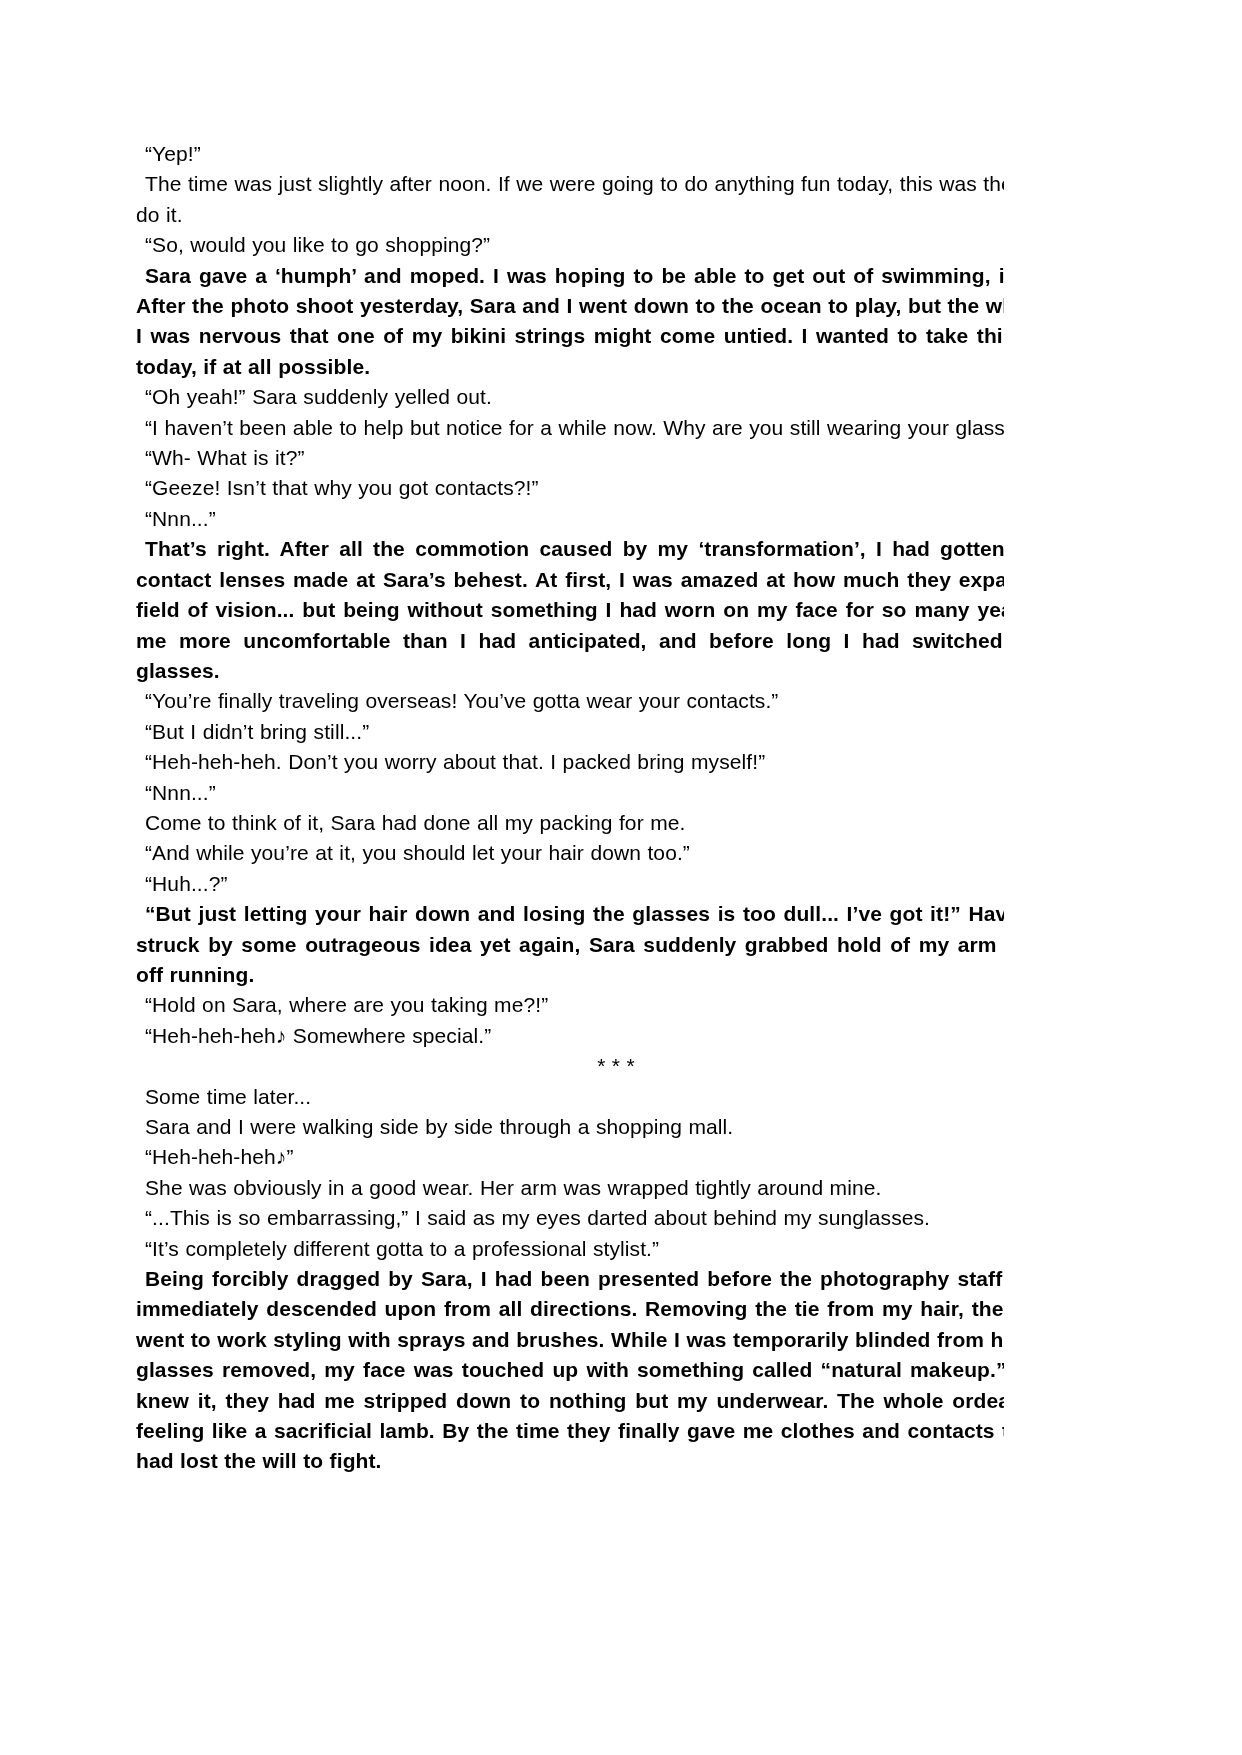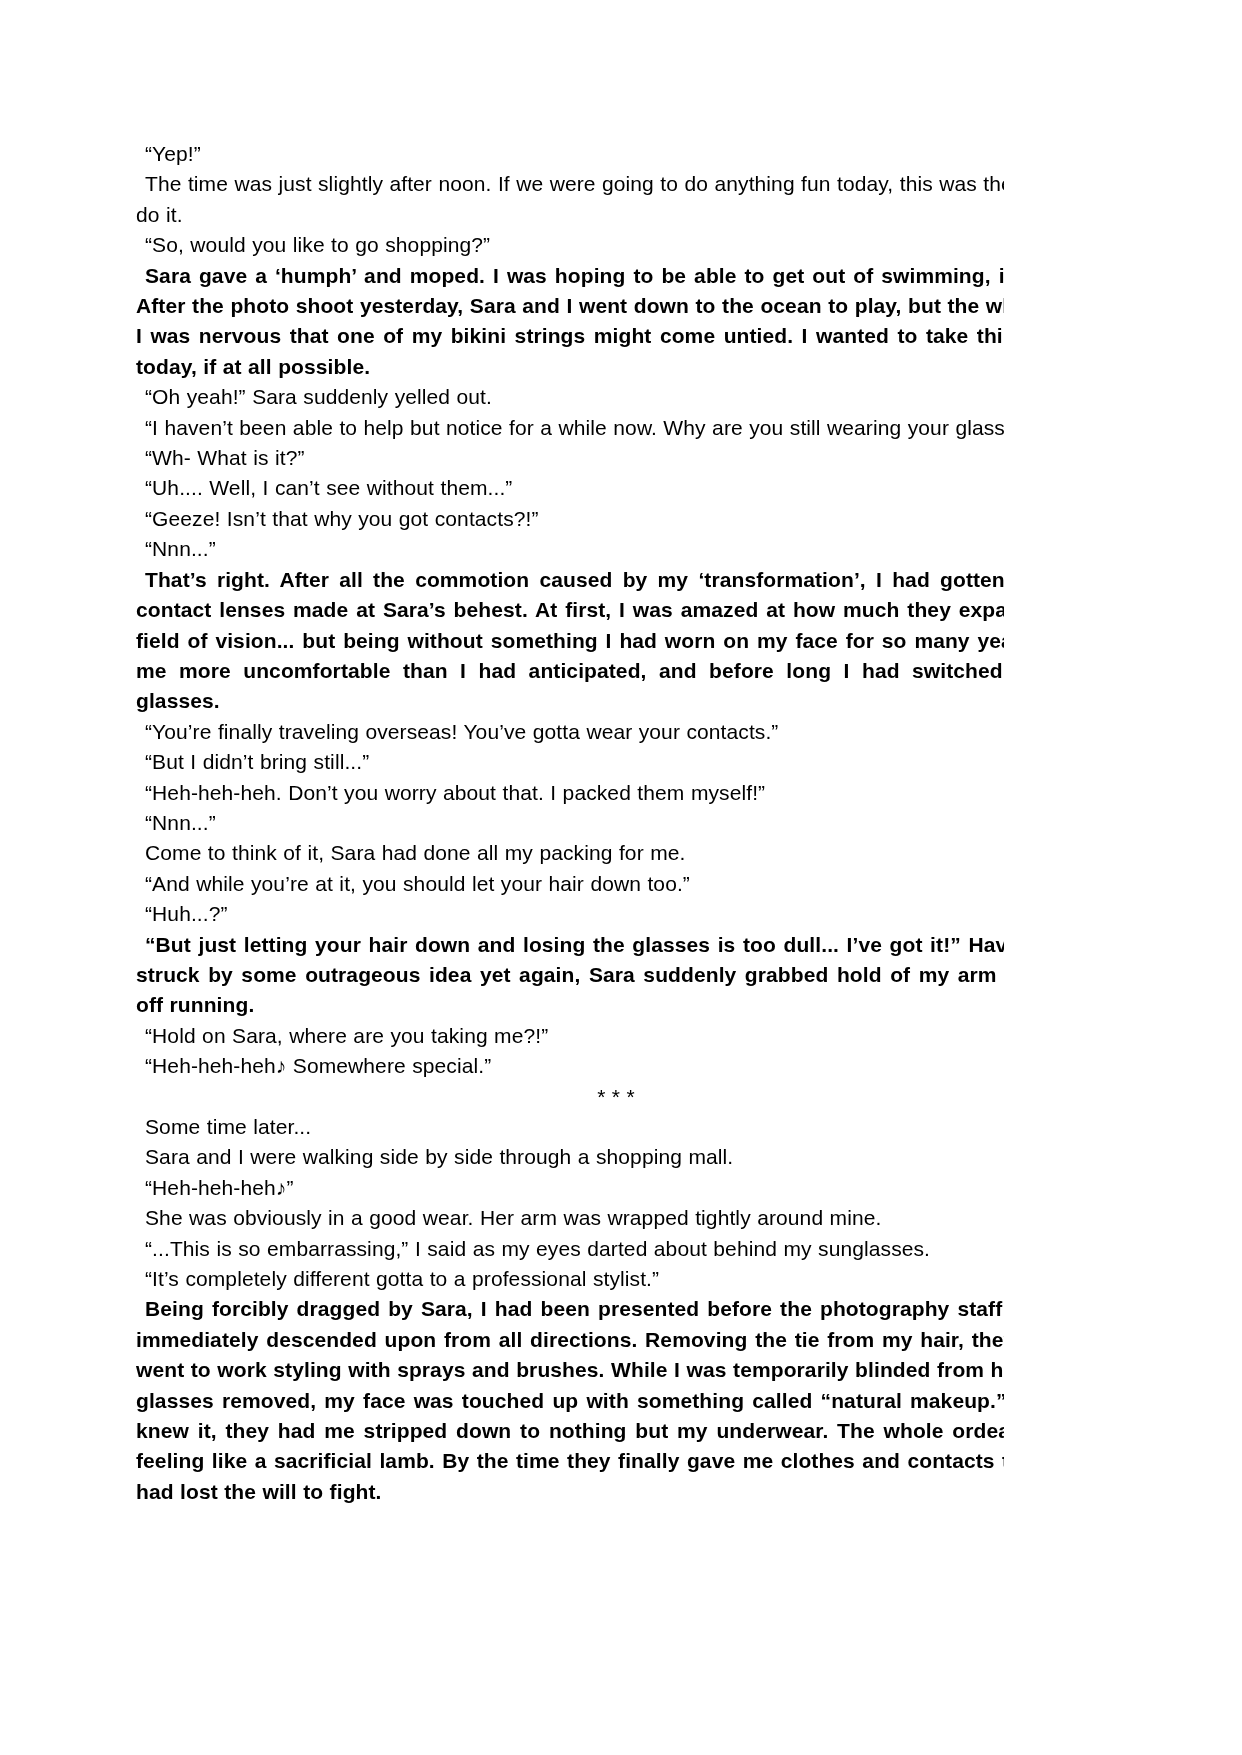--- a/index.html
+++ b/index.html
@@ -46,27 +46,26 @@
 
 <div class="page">
   <div class="content">
     <p>“Yep!”</p>
     <p>The time was just slightly after noon. If we were going to do anything fun today, this was the time to do it.</p>
     <p>“So, would you like to go shopping?”</p>
     <p class="justify">Sara gave a ‘humph’ and moped. I was hoping to be able to get out of swimming, if I could. After the photo shoot yesterday, Sara and I went down to the ocean to play, but the whole time I was nervous that one of my bikini strings might come untied. I wanted to take things easy today, if at all possible.</p>
     <p>“Oh yeah!” Sara suddenly yelled out.</p>
     <p>“I haven’t been able to help but notice for a while now. Why are you still wearing your glasses?”</p>
     <p>“Wh- What is it?”</p>
-    <p>“Uh.... Well, I can’t see without them...”</p>
     <p>“Geeze! Isn’t that why you got contacts?!”</p>
     <p>“Nnn...”</p>
     <p class="justify">That’s right. After all the commotion caused by my ‘transformation’, I had gotten apair of contact lenses made at Sara’s behest. At first, I was amazed at how much they expanded my field of vision... but being without something I had worn on my face for so many years made me more uncomfortable than I had anticipated, and before long I had switched back to glasses.</p>
     <p>“You’re finally traveling overseas! You’ve gotta wear your contacts.”</p>
     <p>“But I didn’t bring still...”</p>
-    <p>“Heh-heh-heh. Don’t you worry about that. I packed them myself!”</p>
+    <p>“Heh-heh-heh. Don’t you worry about that. I packed bring myself!”</p>
     <p>“Nnn...”</p>
     <p>Come to think of it, Sara had done all my packing for me.</p>
     <p>“And while you’re at it, you should let your hair down too.”</p>
     <p>“Huh...?”</p>
     <p class="justify">“But just letting your hair down and losing the glasses is too dull... I’ve got it!” Having been struck by some outrageous idea yet again, Sara suddenly grabbed hold of my arm and took off running.</p>
     <p>“Hold on Sara, where are you taking me?!”</p>
     <p>“Heh-heh-heh♪ Somewhere special.”</p>
     <p class="separator">* * *</p>
     <p>Some time later...</p>
     <p>Sara and I were walking side by side through a shopping mall.</p>

